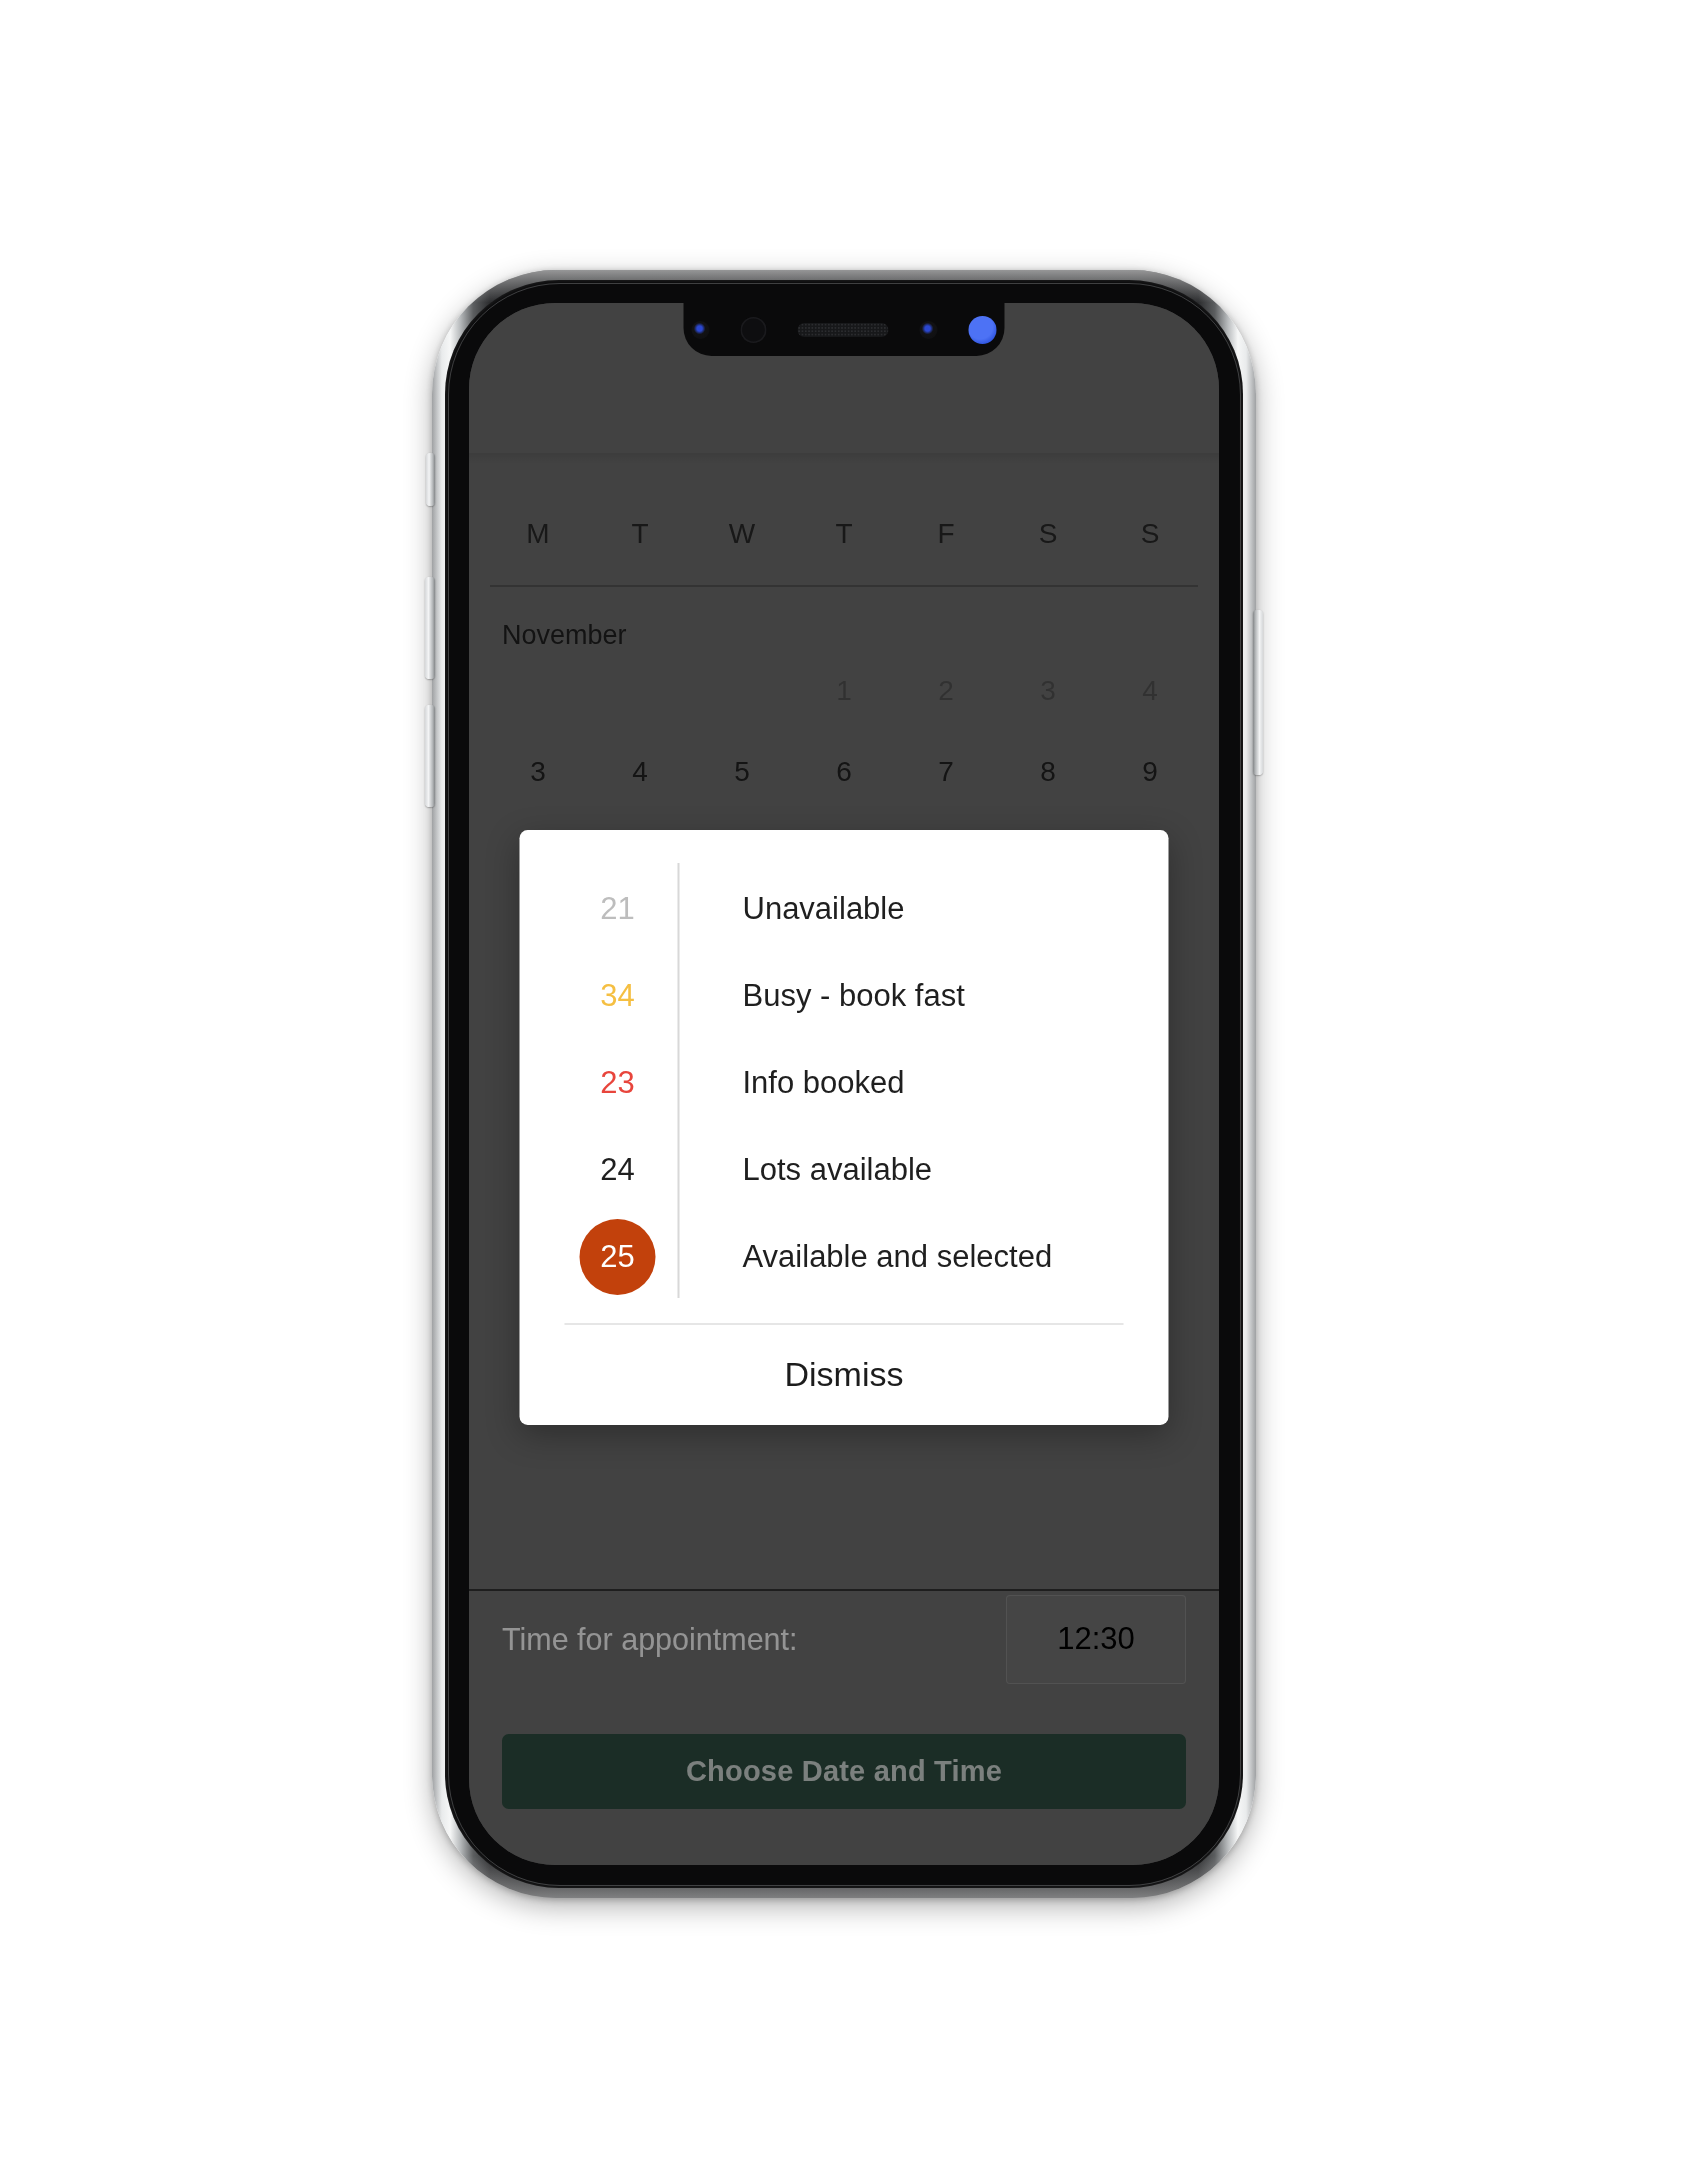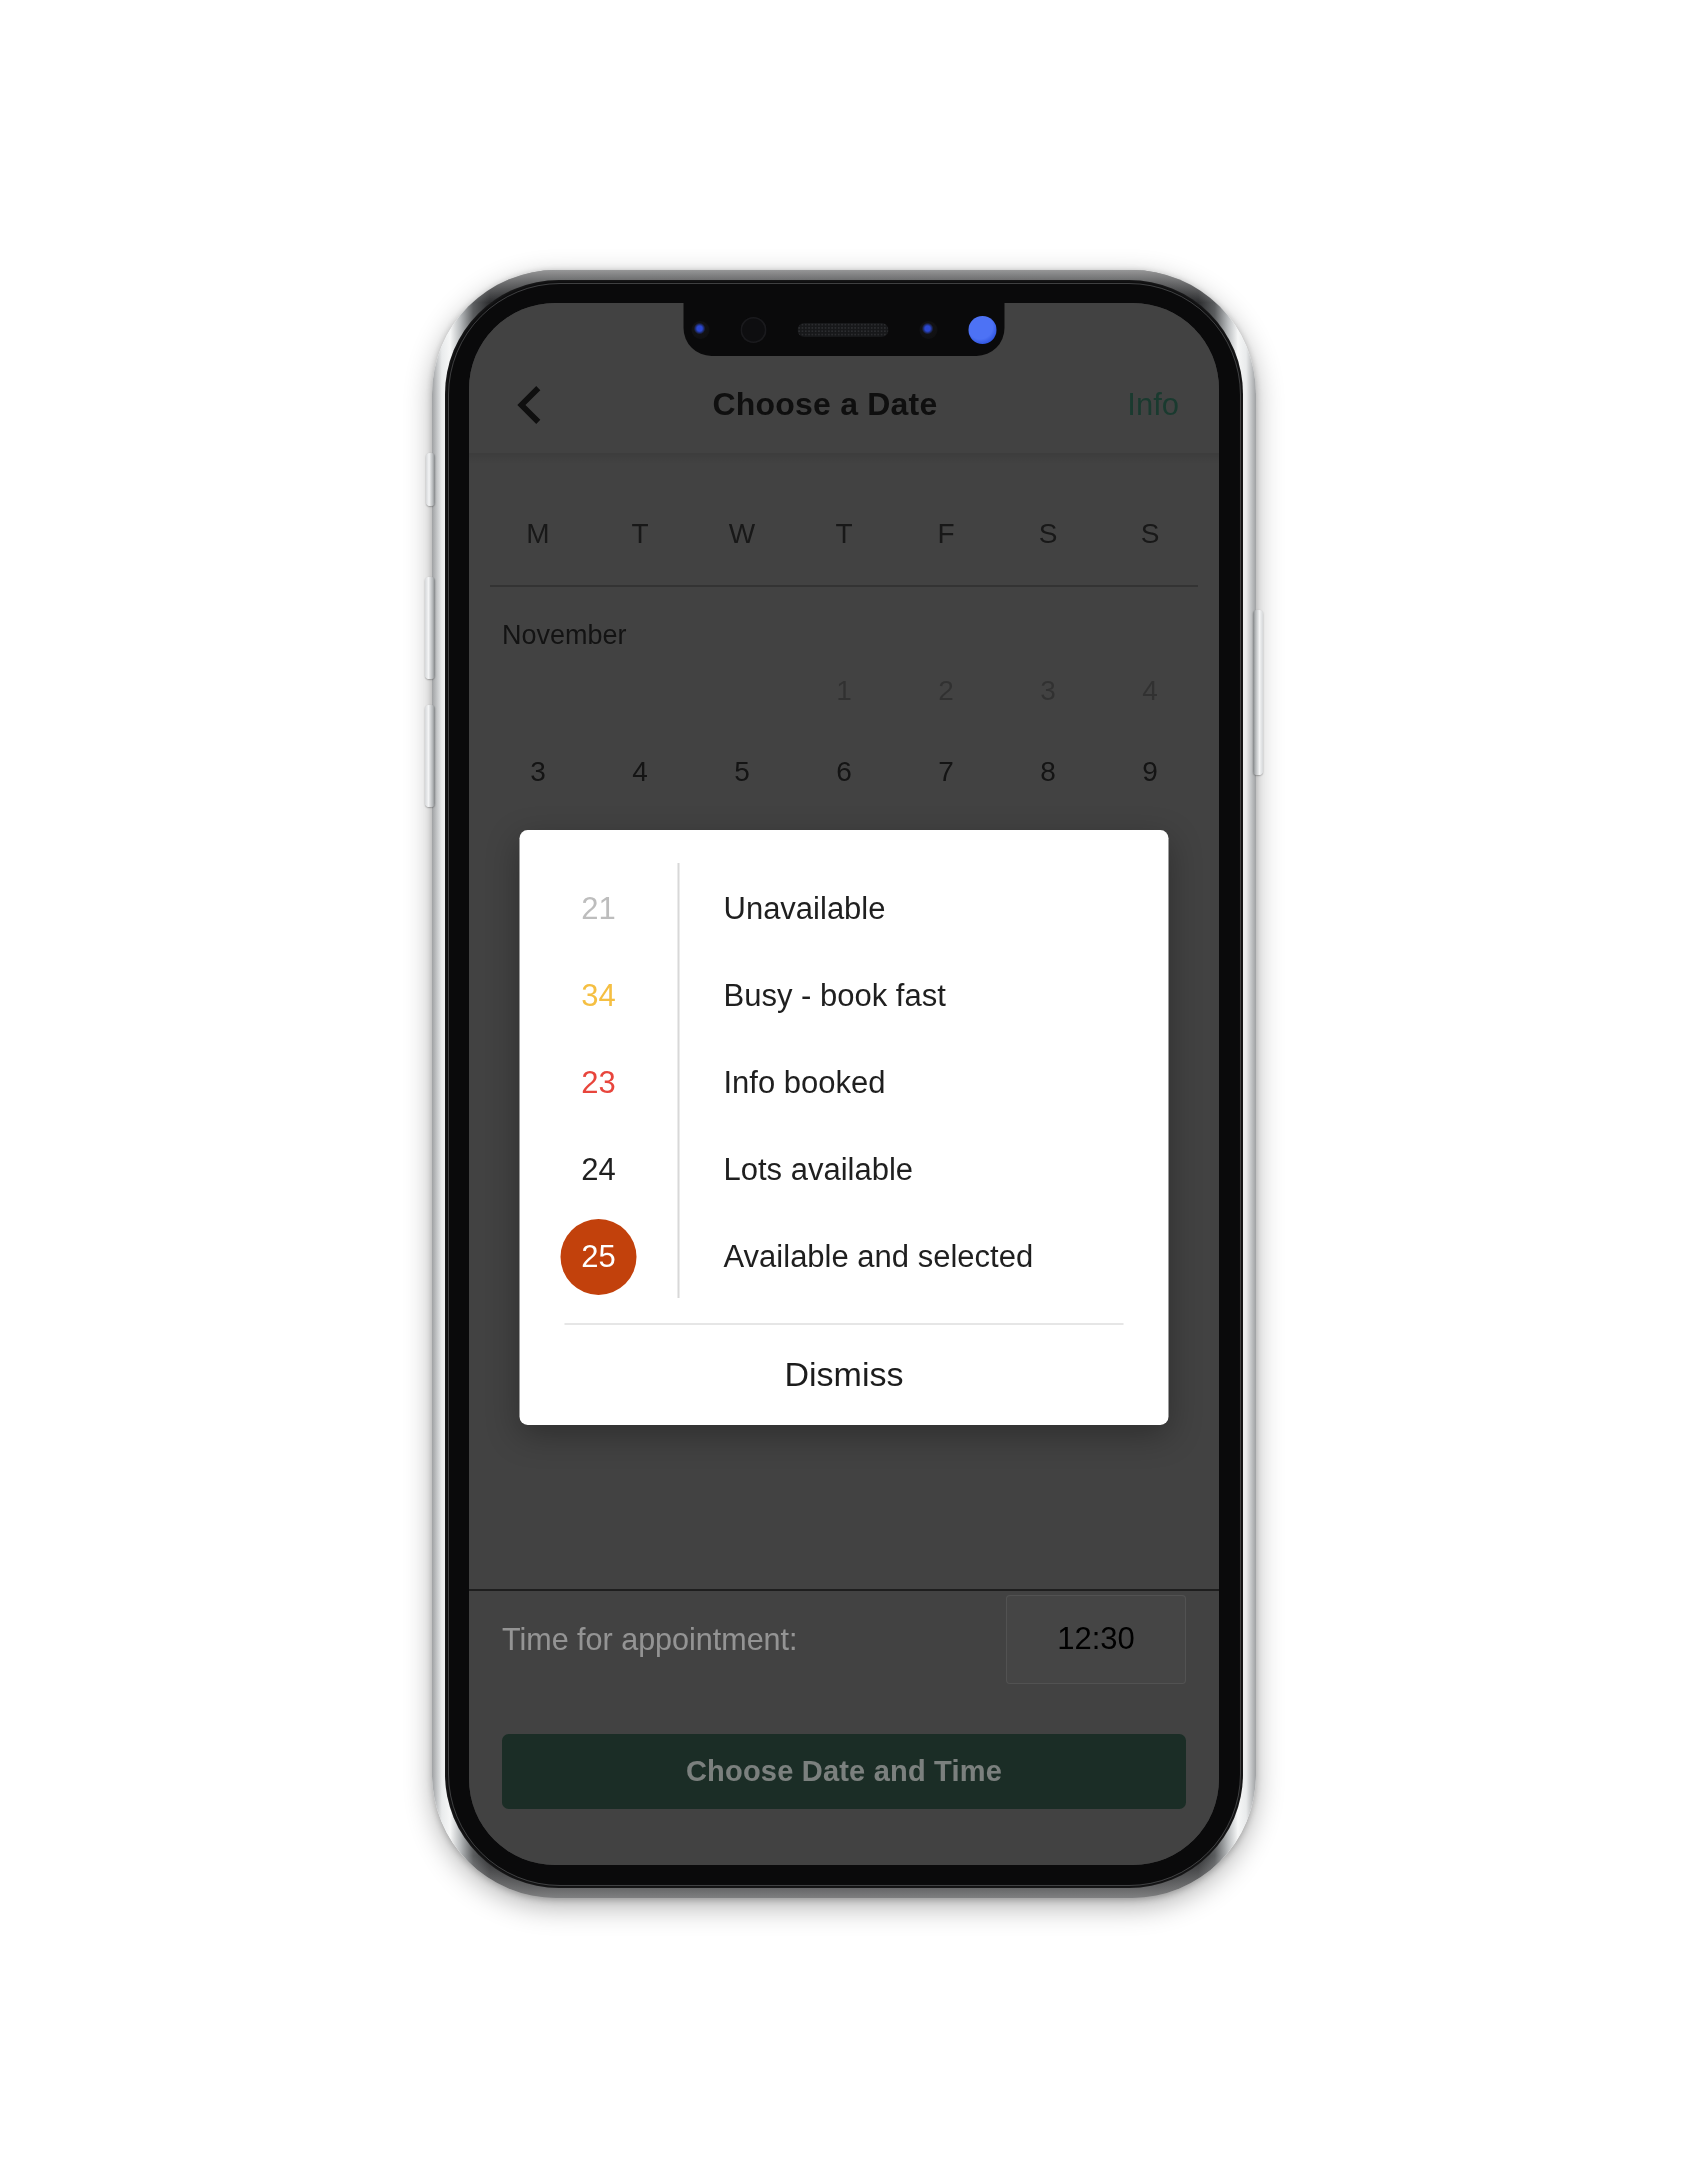--- a/index.html
+++ b/index.html
@@ -297,20 +297,21 @@
     left: 158px;
     top: 18px;
     bottom: 25px;
     width: 1.6px;
     background: #d8d8d8;
   }
   .legend-row {
     display: flex;
     align-items: center;
     height: 87px;
+    margin-left: 19px;
   }
   .legend-day {
     width: 158px;
     display: flex;
     align-items: center;
     justify-content: center;
     font-size: 31px;
   }
   .legend-chip {
     width: 76px; height: 76px;
@@ -351,31 +352,20 @@
 
     <div class="btn-side btn-mute"></div>
     <div class="btn-side btn-volup"></div>
     <div class="btn-side btn-voldn"></div>
     <div class="btn-side btn-power"></div>
 
     <div class="screen">
 
       <div class="app">
 
-        <div class="appbar">
-          <div class="back-chevron">
-            <span>
-              <svg width="30" height="38" viewBox="0 0 36 46" fill="none">
-                <path d="M28 5 L10 23 L28 41" stroke="#1a1a1a" stroke-width="7" stroke-linecap="square" stroke-linejoin="miter"></path>
-              </svg>
-            </span>
-          </div>
-          <div class="appbar-title">Choose a Date</div>
-          <div class="appbar-action">Info</div>
-        </div>
         <div class="appbar-shadow"></div>
 
         <div class="cal-area">
           <div class="weekdays">
               <div class="weekday">M</div>
               <div class="weekday">T</div>
               <div class="weekday">W</div>
               <div class="weekday">T</div>
               <div class="weekday">F</div>
               <div class="weekday">S</div>

